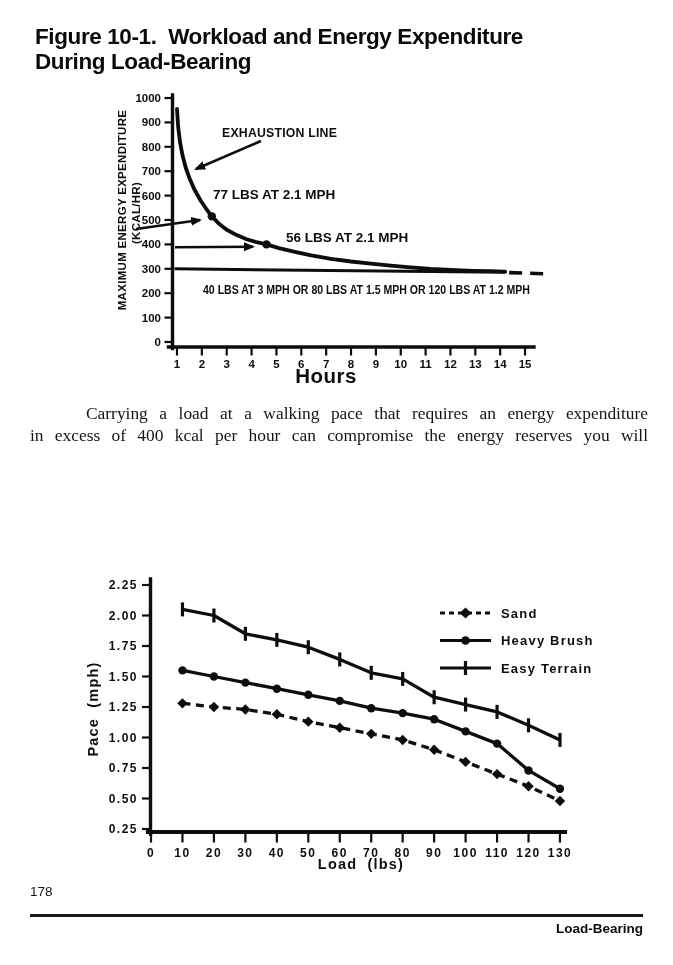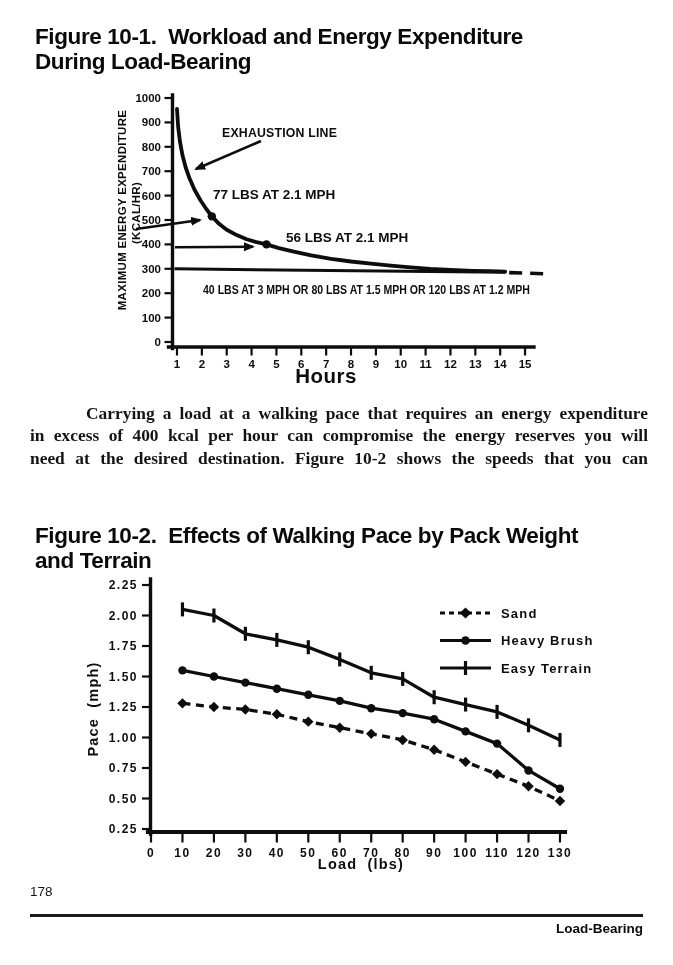--- a/index.html
+++ b/index.html
@@ -8,21 +8,21 @@
          font-family:"Liberation Sans", sans-serif; color:#111; }
   .page { position:absolute; inset:0; background:#ffffff;padding-left:9px; }
 
   .fig-title { position:absolute; left:35px; font-weight:bold; font-size:22.5px;
                line-height:24.5px; letter-spacing:-0.4px; color:#0a0a0a; white-space:pre-wrap; }
   #fig1-title { top:25px; }
   #fig2-title { top:524px; }
 
   .body-text { position:absolute; left:30px; top:402px; width:618px;
                font-family:"Liberation Serif", serif; font-size:17.4px;
-               line-height:22.4px; color:#141414;font-weight:bold; }
+               line-height:22.4px; color:#141414; }
   .body-text .line { text-align:justify; text-align-last:justify; }
   .body-text .line.first { text-indent:56px; }
   .body-text .line.last { text-align-last:left; }
 
   svg.charts { position:absolute; left:0; top:0; width:673px; height:965px; }
   svg text { fill:#0d0d0d; font-family:"Liberation Sans", sans-serif; }
 
   .axis  { stroke:#0d0d0d; stroke-width:3.4; stroke-linecap:square; }
   .axis2 { stroke:#0d0d0d; stroke-width:4.2; stroke-linecap:square; }
   .tick  { stroke:#0d0d0d; stroke-width:2.2; }
@@ -254,22 +254,19 @@
         <line class="leg-line" x1="440" y1="668" x2="491" y2="668"></line>
         <line class="leg-line" x1="465.5" y1="661" x2="465.5" y2="675"></line>
         <text class="leg" x="501" y="672.5">Easy Terrain</text>
       </g>
     </g>
   </svg>
 
   <div class="body-text">
     <div class="line first">Carrying a load at a walking pace that requires an energy expenditure</div>
     <div class="line">in excess of 400 kcal per hour can compromise the energy reserves you will</div>
-    <div class="line">need at the desired destination. Figure 10-2 shows the speeds that you can</div>
   </div>
 
-  <div class="fig-title" id="fig2-title">Figure 10-2.  Effects of Walking Pace by Pack Weight
-and Terrain</div>
 
   <div class="footer-rule"></div>
   <div class="footer-page">178</div>
   <div class="footer-section">Load-Bearing</div>
 </div>
 
 </body></html>

